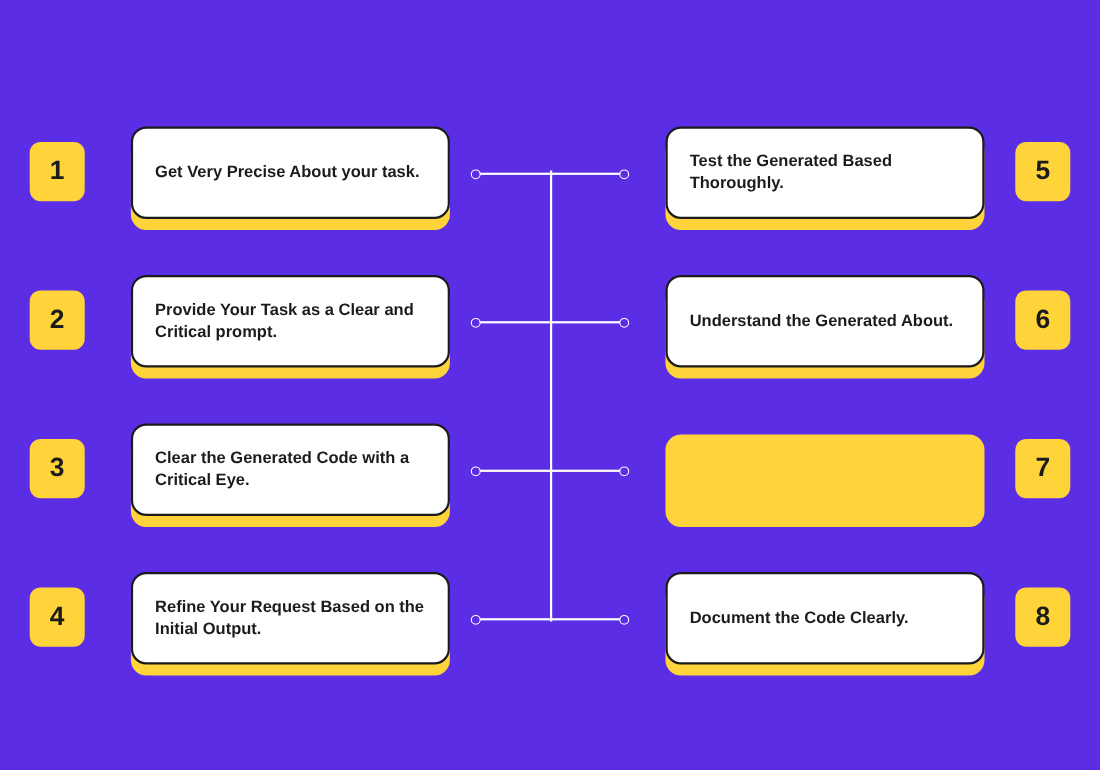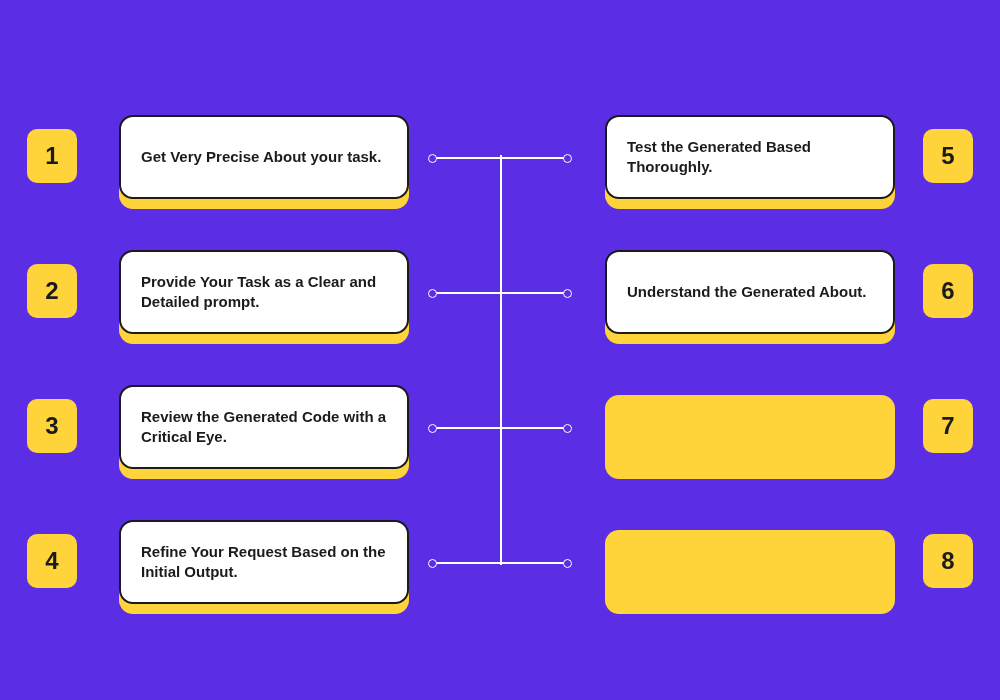--- a/index.html
+++ b/index.html
@@ -127,28 +127,28 @@
     <div class="tab">1</div>
     <div class="shadow"></div>
     <div class="card">
         <span>Get Very Precise About your task.</span>
       </div>
   </div>
   <div class="step">
     <div class="tab">2</div>
     <div class="shadow"></div>
     <div class="card">
-        <span>Provide Your Task as a Clear and Detailed prompt.</span>
+        <span>Provide Your Task as a Clear and Critical prompt.</span>
       </div>
   </div>
   <div class="step">
     <div class="tab">3</div>
     <div class="shadow"></div>
     <div class="card">
-        <span>Review the Generated Code with a Critical Eye.</span>
+        <span>Clear the Generated Code with a Critical Eye.</span>
       </div>
   </div>
   <div class="step">
     <div class="tab">4</div>
     <div class="shadow"></div>
     <div class="card">
         <span>Refine Your Request Based on the Initial Output.</span>
       </div>
   </div>
 </div>
@@ -168,14 +168,17 @@
         <span>Understand the Generated About.</span>
       </div>
   </div>
   <div class="step">
     <div class="tab">7</div>
     <div class="shadow"></div>
   </div>
   <div class="step">
     <div class="tab">8</div>
     <div class="shadow"></div>
+    <div class="card">
+        <span>Document the Code Clearly.</span>
+      </div>
   </div>
 </div>
 
 </body></html>

